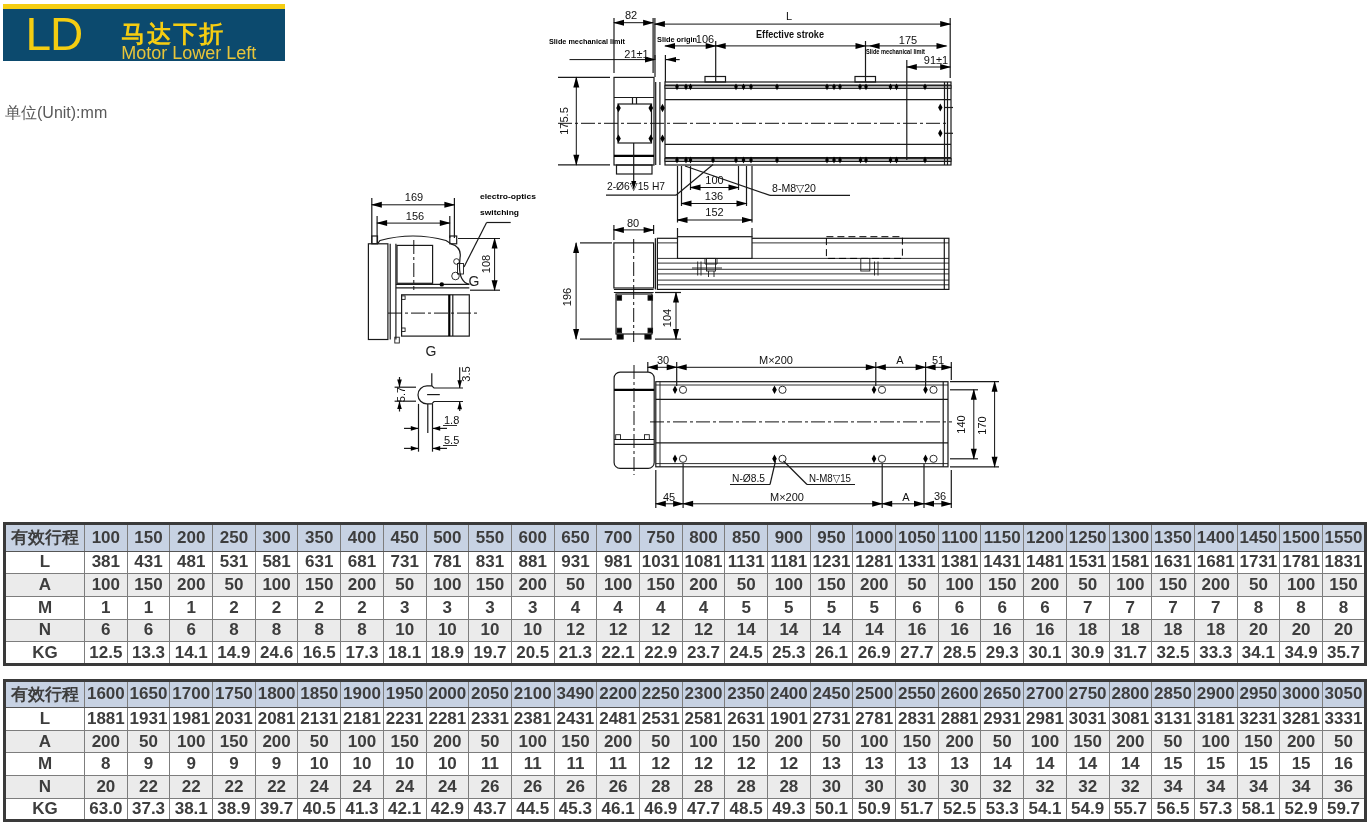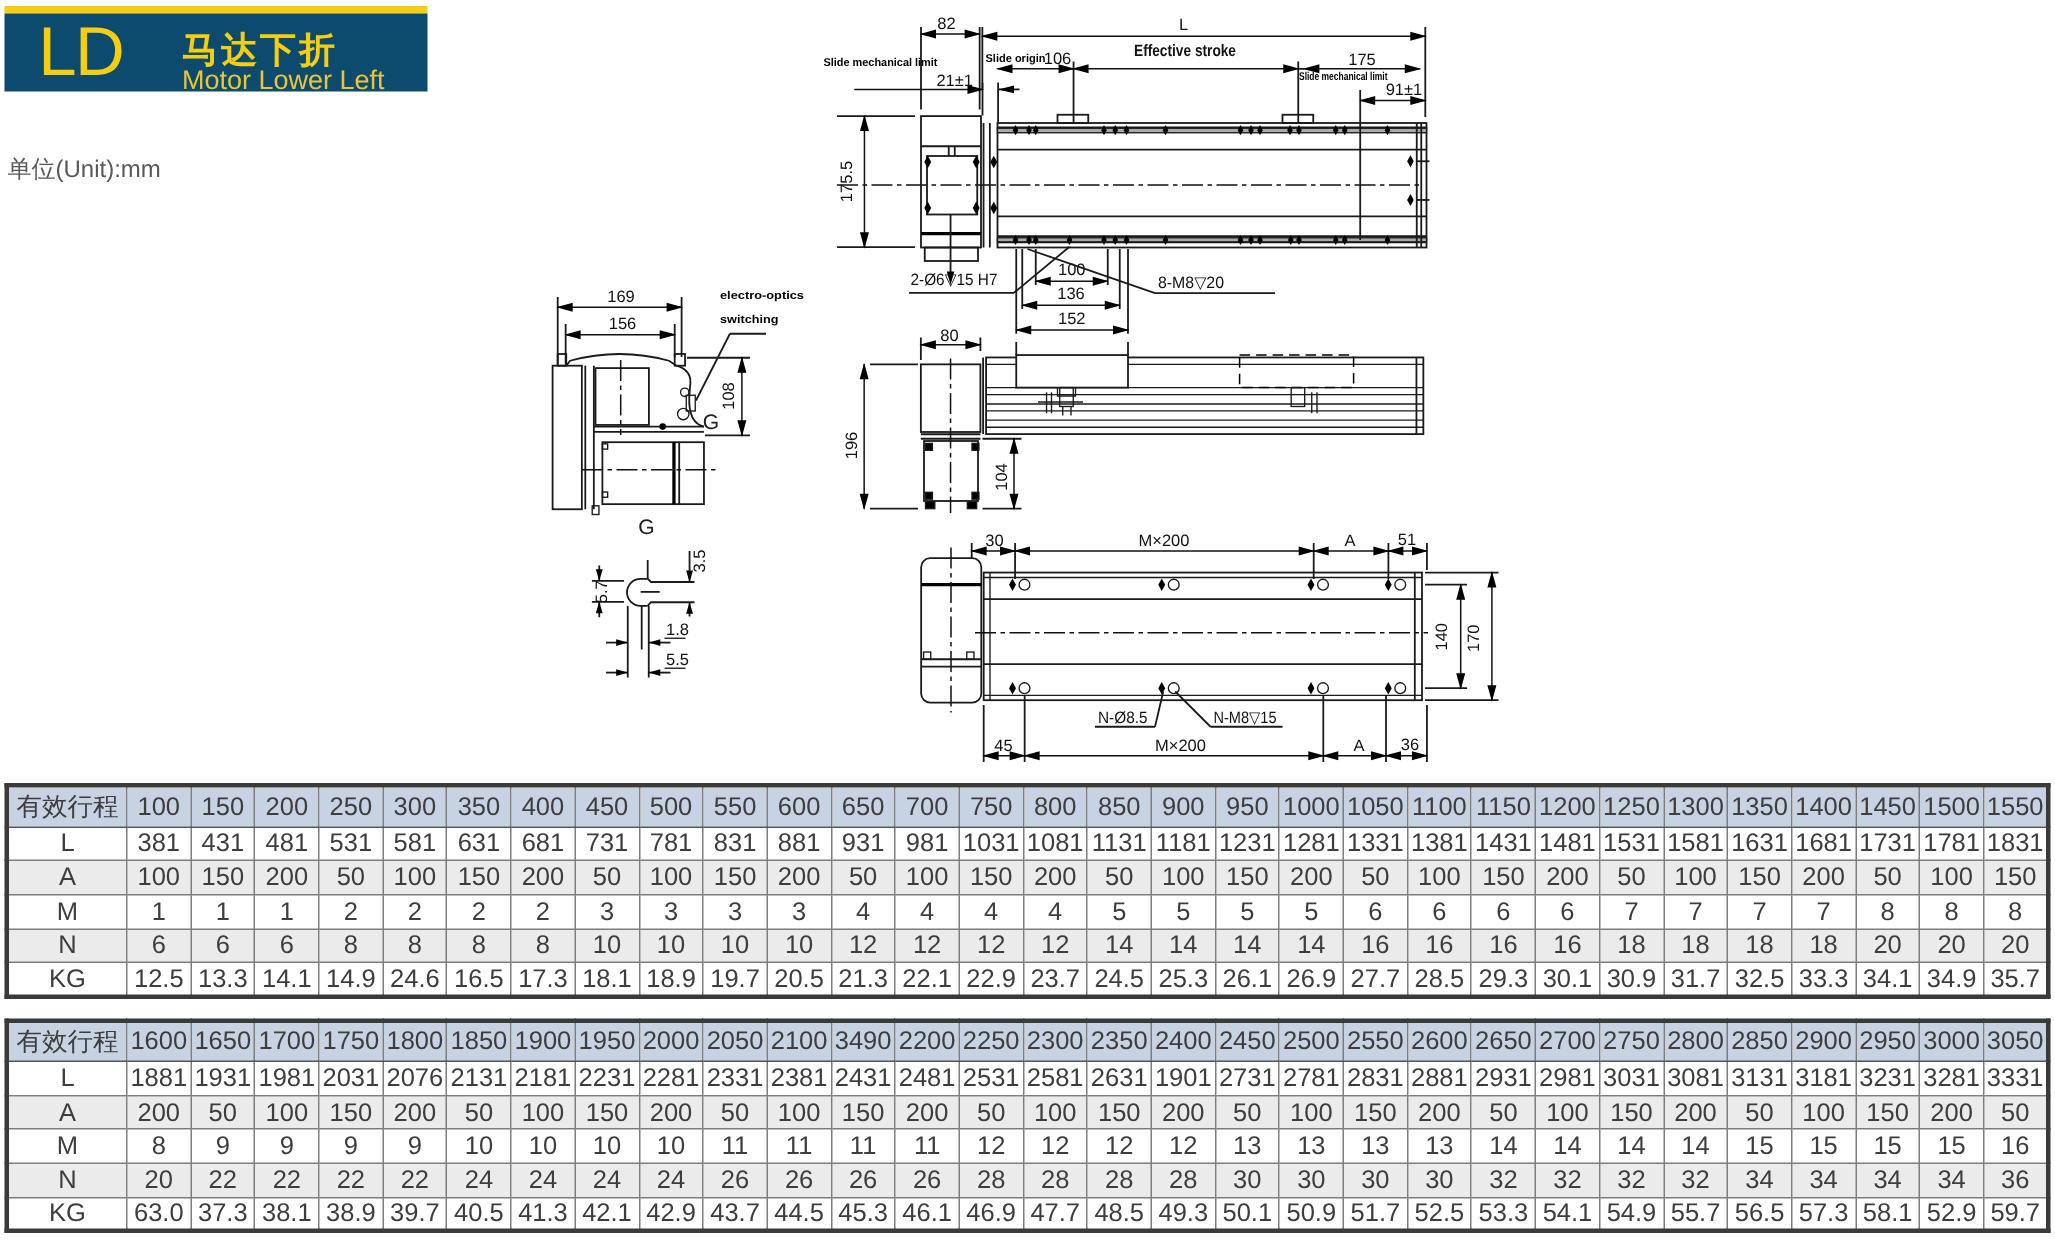--- a/index.html
+++ b/index.html
@@ -6,21 +6,21 @@
 html,body { width:1370px; height:828px; background:#fff; font-family:"Liberation Sans",sans-serif; position:relative; overflow:hidden; }
 #hdr { position:absolute; left:2.5px; top:3.5px; width:282px; }
 #hdr .bar { height:5px; background:#f5cd11; }
 #hdr .box { height:52px; background:#0c4a6e; color:#f5cd11; display:flex; align-items:flex-end; }
 #hdr .ld { font-size:46px; font-weight:normal; margin-left:23px; letter-spacing:-1px; }
 #hdr .tt { margin-left:39px; text-align:left; }
 #hdr .cn { font-size:24px; font-weight:bold; letter-spacing:2px; line-height:25px; }
 #hdr .en { font-size:18px; line-height:15px; color:#e8c53a; }
 #unit { position:absolute; left:5px; top:103px; font-size:16px; color:#595959; }
 #draw { position:absolute; left:0; top:0; }
-table.spec { position:absolute; left:3px; width:1364px; border-collapse:collapse; table-layout:fixed; font-size:17px; color:#3d3d3d; }
+table.spec { position:absolute; left:3px; width:1364px; border-collapse:collapse; table-layout:fixed; font-size:17px; color:#3d3d3d;font-weight:bold; }
 table.spec td { border:1px solid #7d7d7d; text-align:center; height:22.68px; padding:0; overflow:hidden; white-space:nowrap; }
 table.spec { border:3px solid #3a3a3a; }
 table.spec tr.hrow td { background:#c7d2e3; height:27.5px; border-bottom:1.5px solid #555; }
 table.spec tr.alt td { background:#ebebeb; }
 </style>
 </head>
 <body>
 <div id="hdr">
   <div class="bar"></div>
   <div class="box">
@@ -663,21 +663,21 @@
         <td class="hd">2950</td>
         <td class="hd">3000</td>
         <td class="hd">3050</td>
       </tr>
 <tr>
         <td class="fc">L</td>
         <td>1881</td>
         <td>1931</td>
         <td>1981</td>
         <td>2031</td>
-        <td>2076</td>
+        <td>2081</td>
         <td>2131</td>
         <td>2181</td>
         <td>2231</td>
         <td>2281</td>
         <td>2331</td>
         <td>2381</td>
         <td>2431</td>
         <td>2481</td>
         <td>2531</td>
         <td>2581</td>

